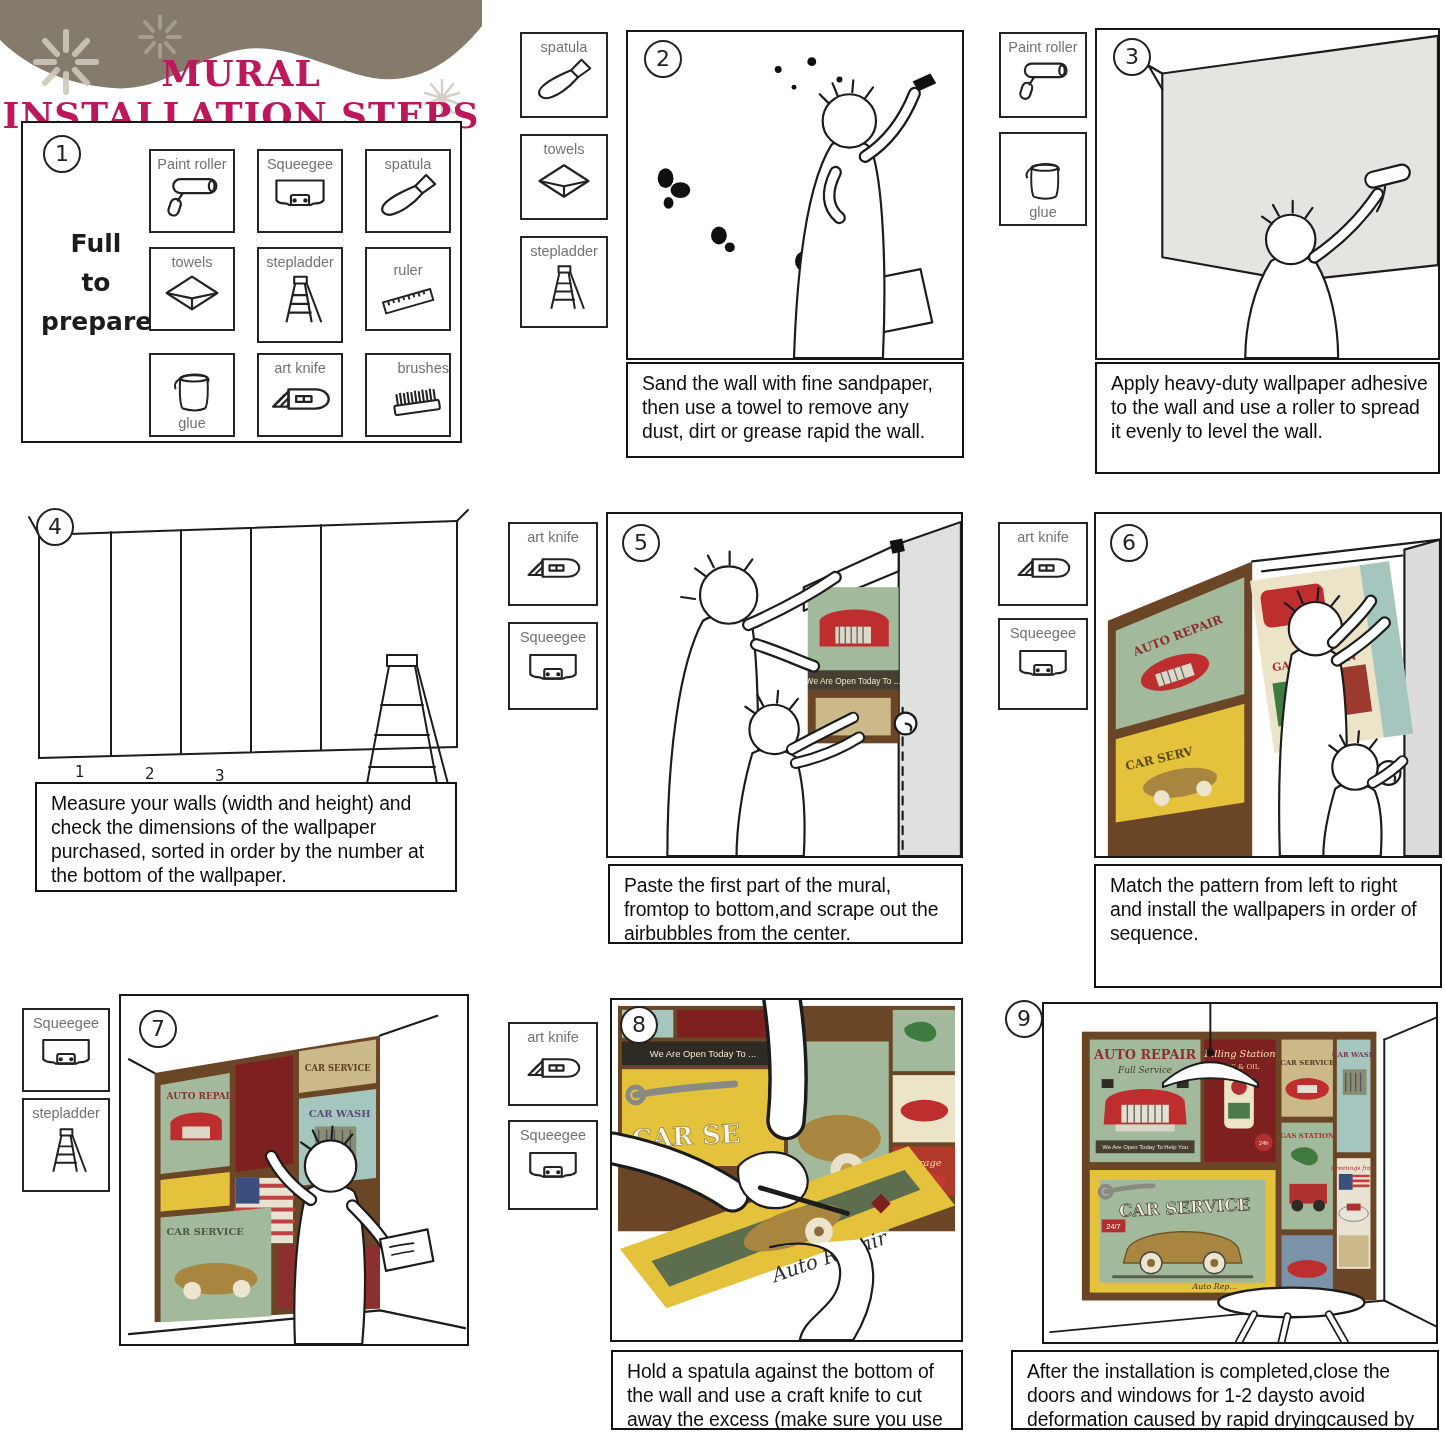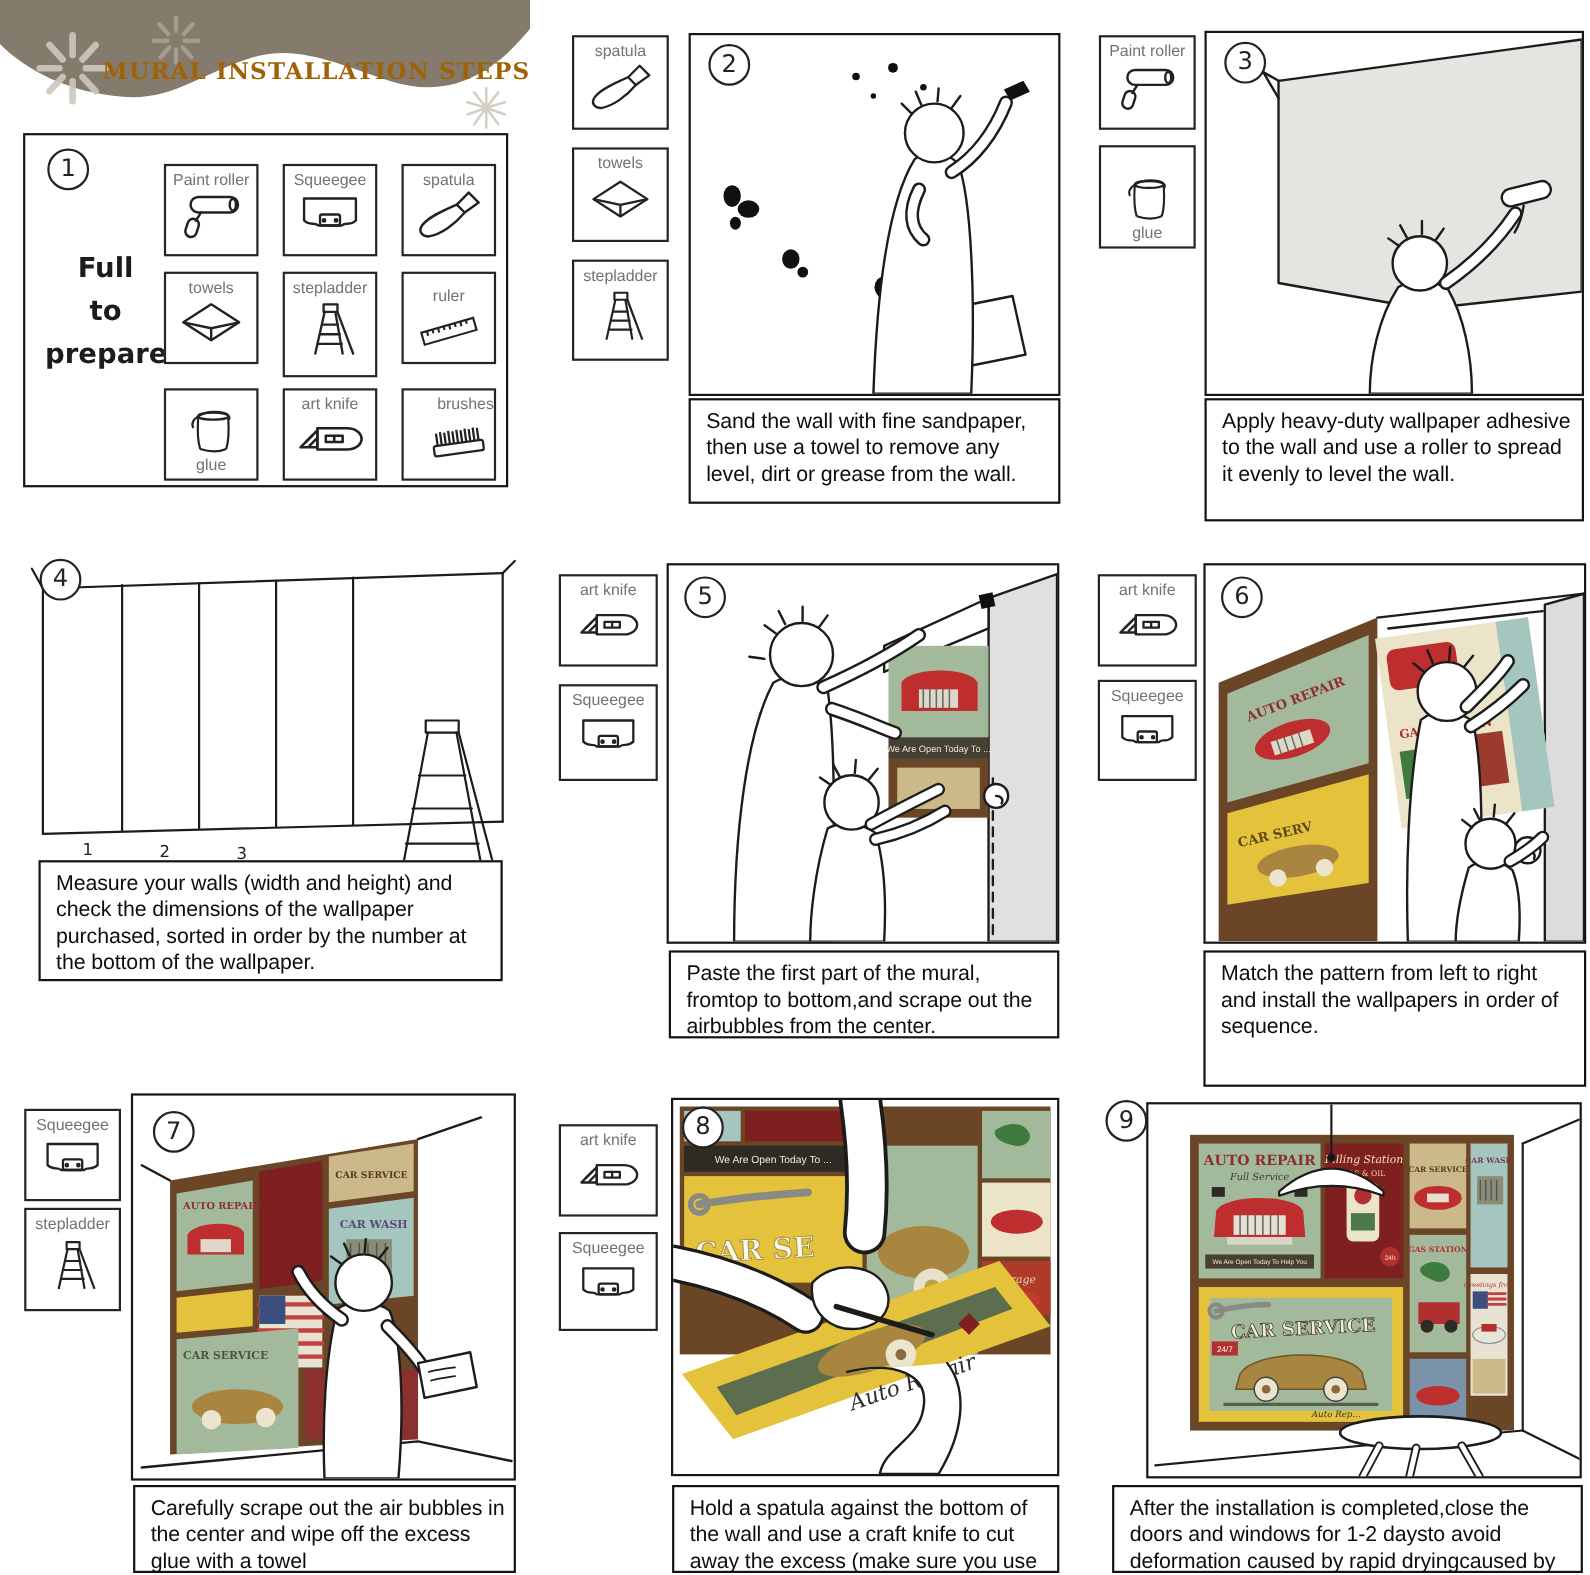--- a/index.html
+++ b/index.html
@@ -1,22 +1,22 @@
 <!DOCTYPE html>
 <html><head>
 <meta charset="utf-8">
 <style>
   html,body{margin:0;padding:0;background:#fff;}
   #app{position:relative;width:1445px;height:1432px;background:#fff;overflow:hidden;
        font-family:"Liberation Sans",sans-serif;color:#111;}
   
   #banner{position:absolute;left:0;top:0;width:482px;height:120px;}
-  #title{position:absolute;left:0;top:52px;width:482px;text-align:right;
-         font-family:"DejaVu Serif",serif;font-weight:bold;font-size:21px;
-         letter-spacing:1px;color:#a16207;}
+  #title{position:absolute;left:0;top:52px;width:482px;text-align:center;
+         font-family:"DejaVu Serif",serif;font-weight:bold;font-size:36px;
+         letter-spacing:1px;color:#be185d;}
   
   .num{position:absolute;width:34px;height:34px;border:2.3px solid #222;border-radius:50%;
        background:#fff;text-align:center;line-height:33px;font-size:22px;
        font-family:"DejaVu Sans",sans-serif;color:#222;z-index:5;}
   
   .illus{position:absolute;border:2.6px solid #161616;background:#fff;box-sizing:border-box;}
   .illus svg{display:block;width:100%;height:100%;}
   .plain{position:absolute;background:#fff;}
   .plain svg{display:block;width:100%;height:100%;}
   
@@ -247,21 +247,21 @@
         <path d="M240,126 C262,112 278,92 290,62" stroke-width="13"></path>
         <path d="M240,126 C262,112 278,92 290,62" stroke="#fff" stroke-width="8.5"></path>
         <path d="M210,142 C200,162 202,178 214,188" stroke-width="13"></path>
         <path d="M210,142 C200,162 202,178 214,188" stroke="#fff" stroke-width="8.5"></path>
         <path d="M288,50 l18,-8 l6,10 l-18,8 Z" fill="#101010" stroke="none"></path>
       </g>
     </g>
   </svg>
 </div>
 <div class="num" style="left:644px;top:40px;">2</div>
-<div class="cap" style="left:626px;top:362px;width:338px;height:96px;">Sand the wall with fine sandpaper, then use a towel to remove any level, dirt or grease from the wall.</div>
+<div class="cap" style="left:626px;top:362px;width:338px;height:96px;">Sand the wall with fine sandpaper, then use a towel to remove any dust, dirt or grease rapid the wall.</div>
 
 <div class="chip" style="left:999px;top:32px;width:88px;height:86px;">
   <span class="lbl">Paint roller</span>
   <svg width="58" height="44">
         <use href="#i-roller"></use>
       </svg>
 </div>
 <div class="chip icon-first" style="left:999px;top:132px;width:88px;height:94px;justify-content:flex-end;padding-bottom:4px;">
   <svg width="56" height="48">
         <use href="#i-glue"></use>
@@ -507,21 +507,20 @@
         <path d="M192,206 C172,192 160,178 152,162" stroke="#fff" stroke-width="8.5"></path>
         <path d="M234,212 C252,230 262,242 268,252" stroke-width="13"></path>
         <path d="M234,212 C252,230 262,242 268,252" stroke="#fff" stroke-width="8.5"></path>
         <path d="M262,246 L310,236 L316,268 L268,278 Z" fill="#fff"></path>
         <path d="M272,254 c8,-2 16,-3 24,-4 M274,262 c8,-2 16,-3 22,-4" stroke-width="1.6"></path>
       </g>
     </g>
   </svg>
 </div>
 <div class="num" style="left:139px;top:1010px;">7</div>
-<div class="cap" style="left:121px;top:1350px;width:348px;height:80px;">Carefully scrape out the air bubbles in the center and wipe off the excess glue with a towel</div>
 
 <div class="chip" style="left:508px;top:1022px;width:90px;height:84px;">
   <span class="lbl">art knife</span>
   <svg width="60" height="42">
         <use href="#i-knife"></use>
       </svg>
 </div>
 <div class="chip" style="left:508px;top:1120px;width:90px;height:90px;">
   <span class="lbl">Squeegee</span>
   <svg width="56" height="44">

